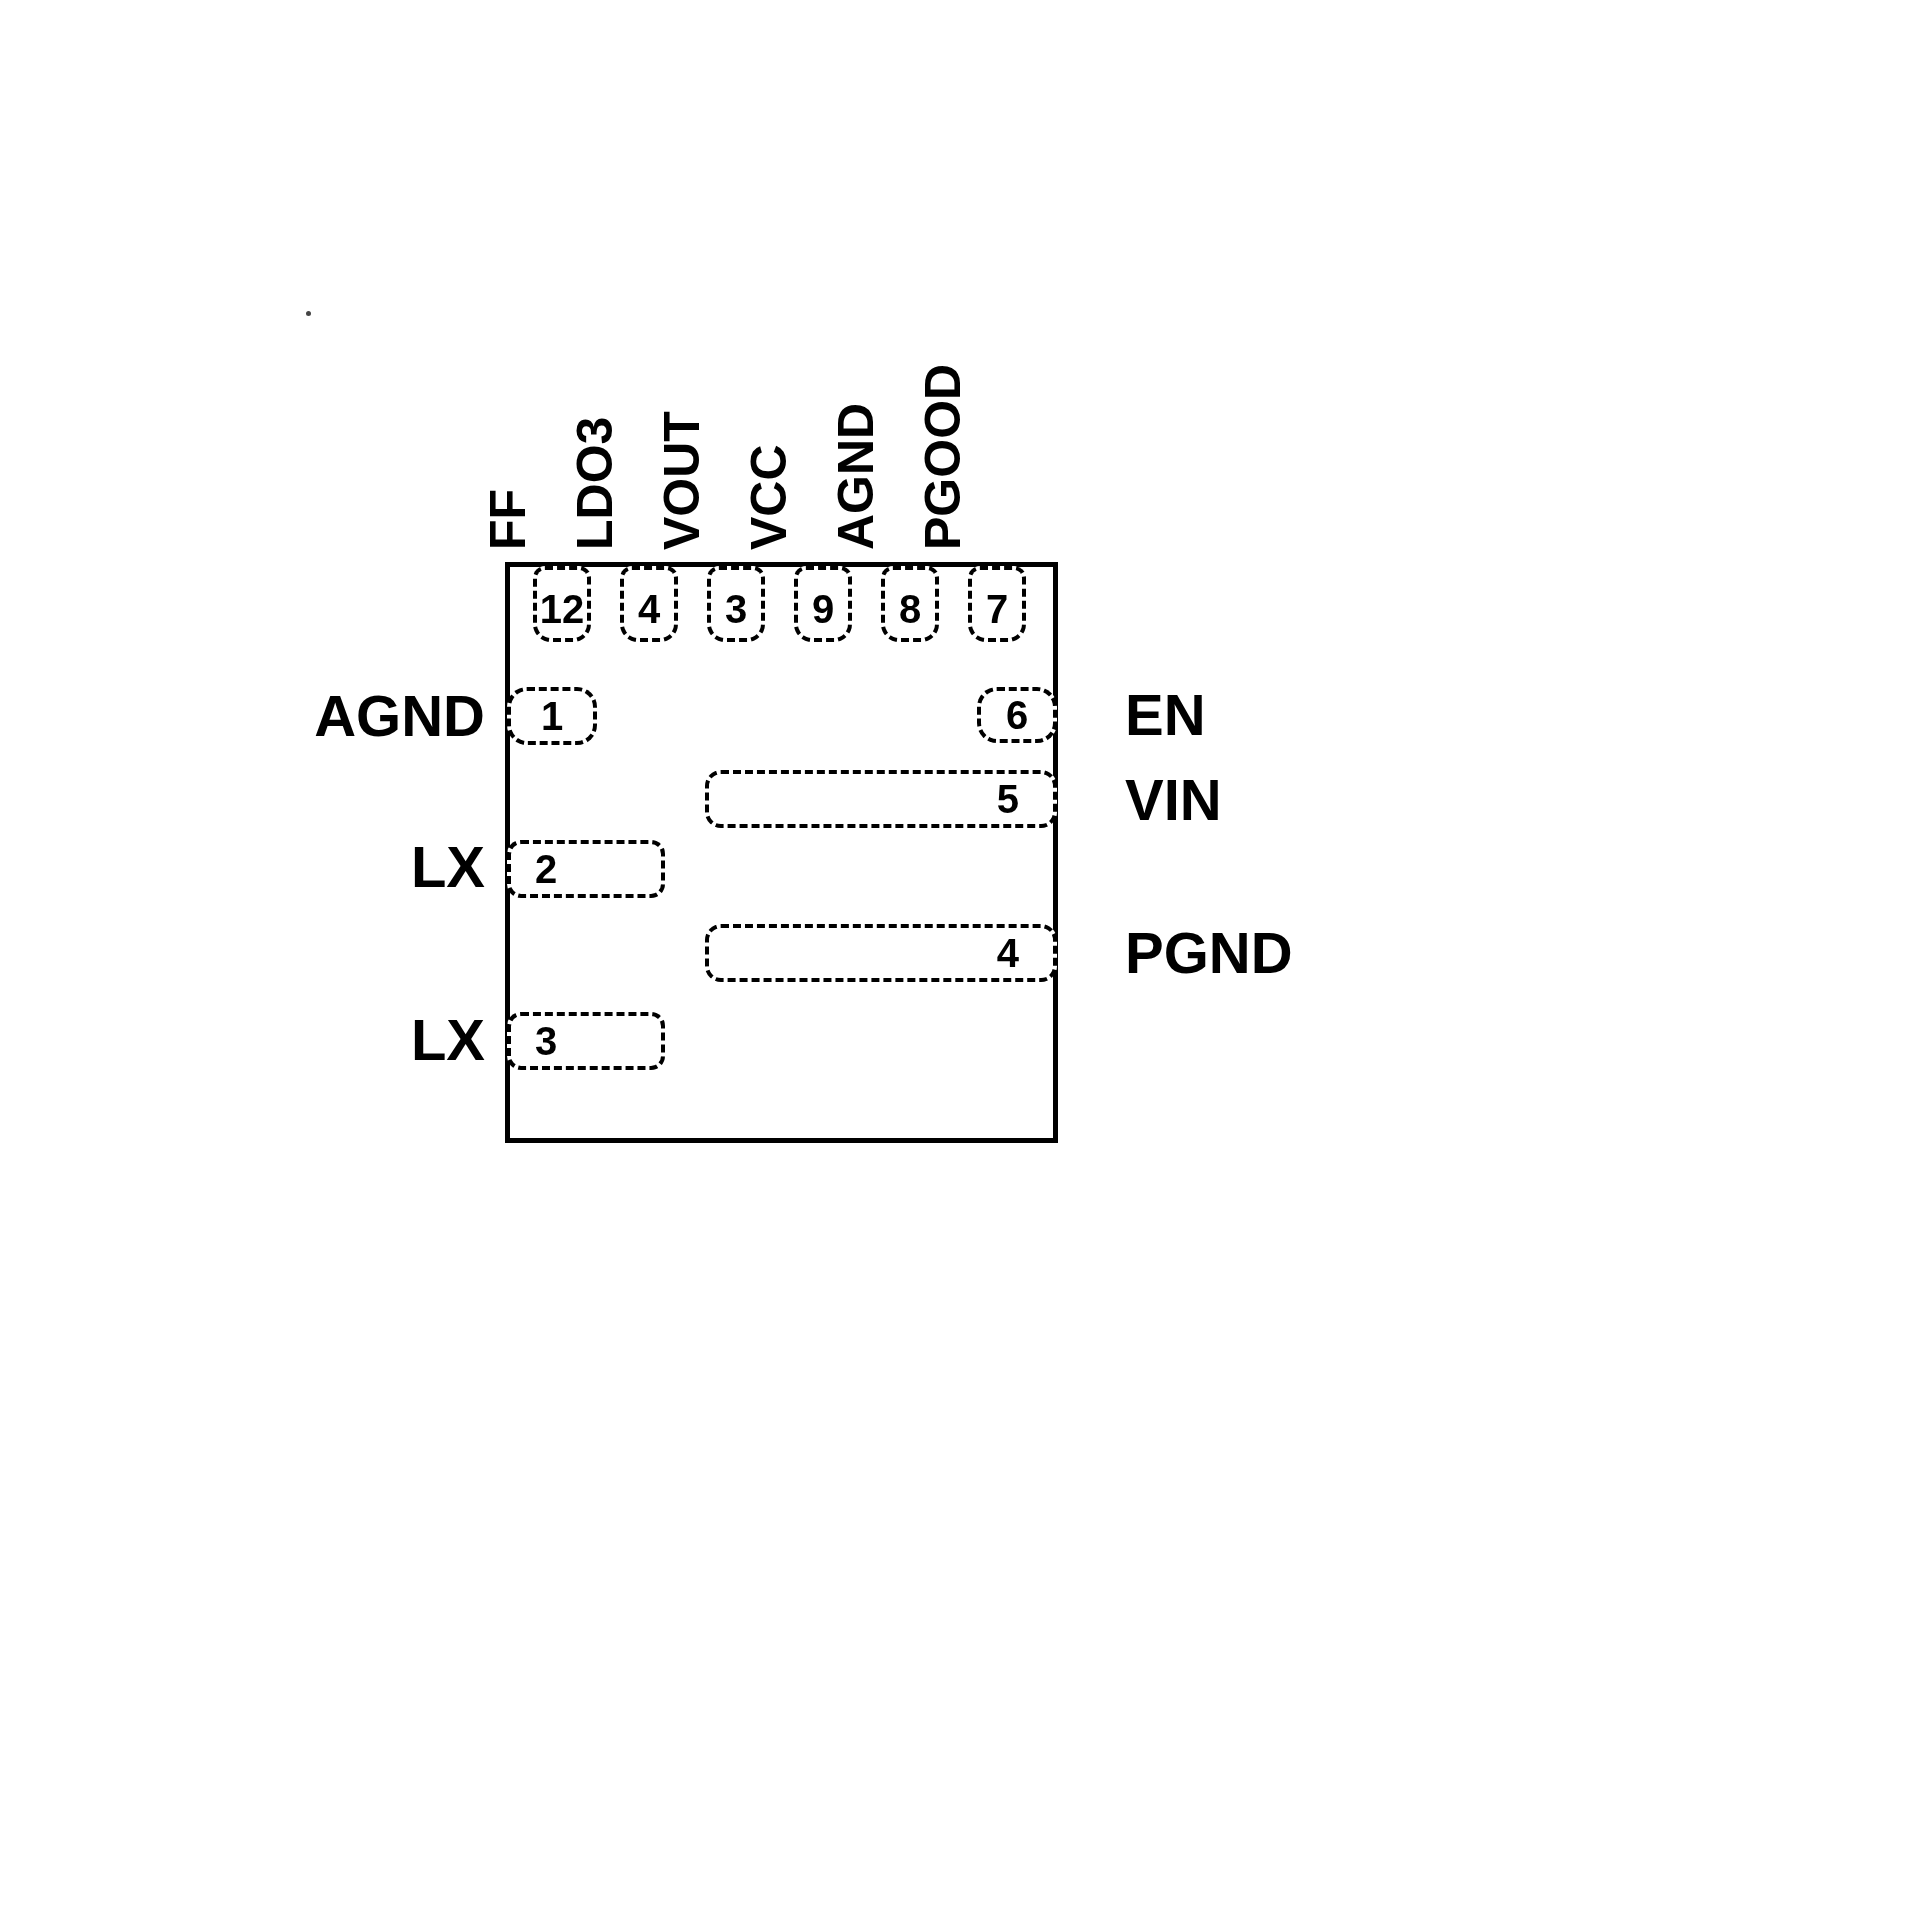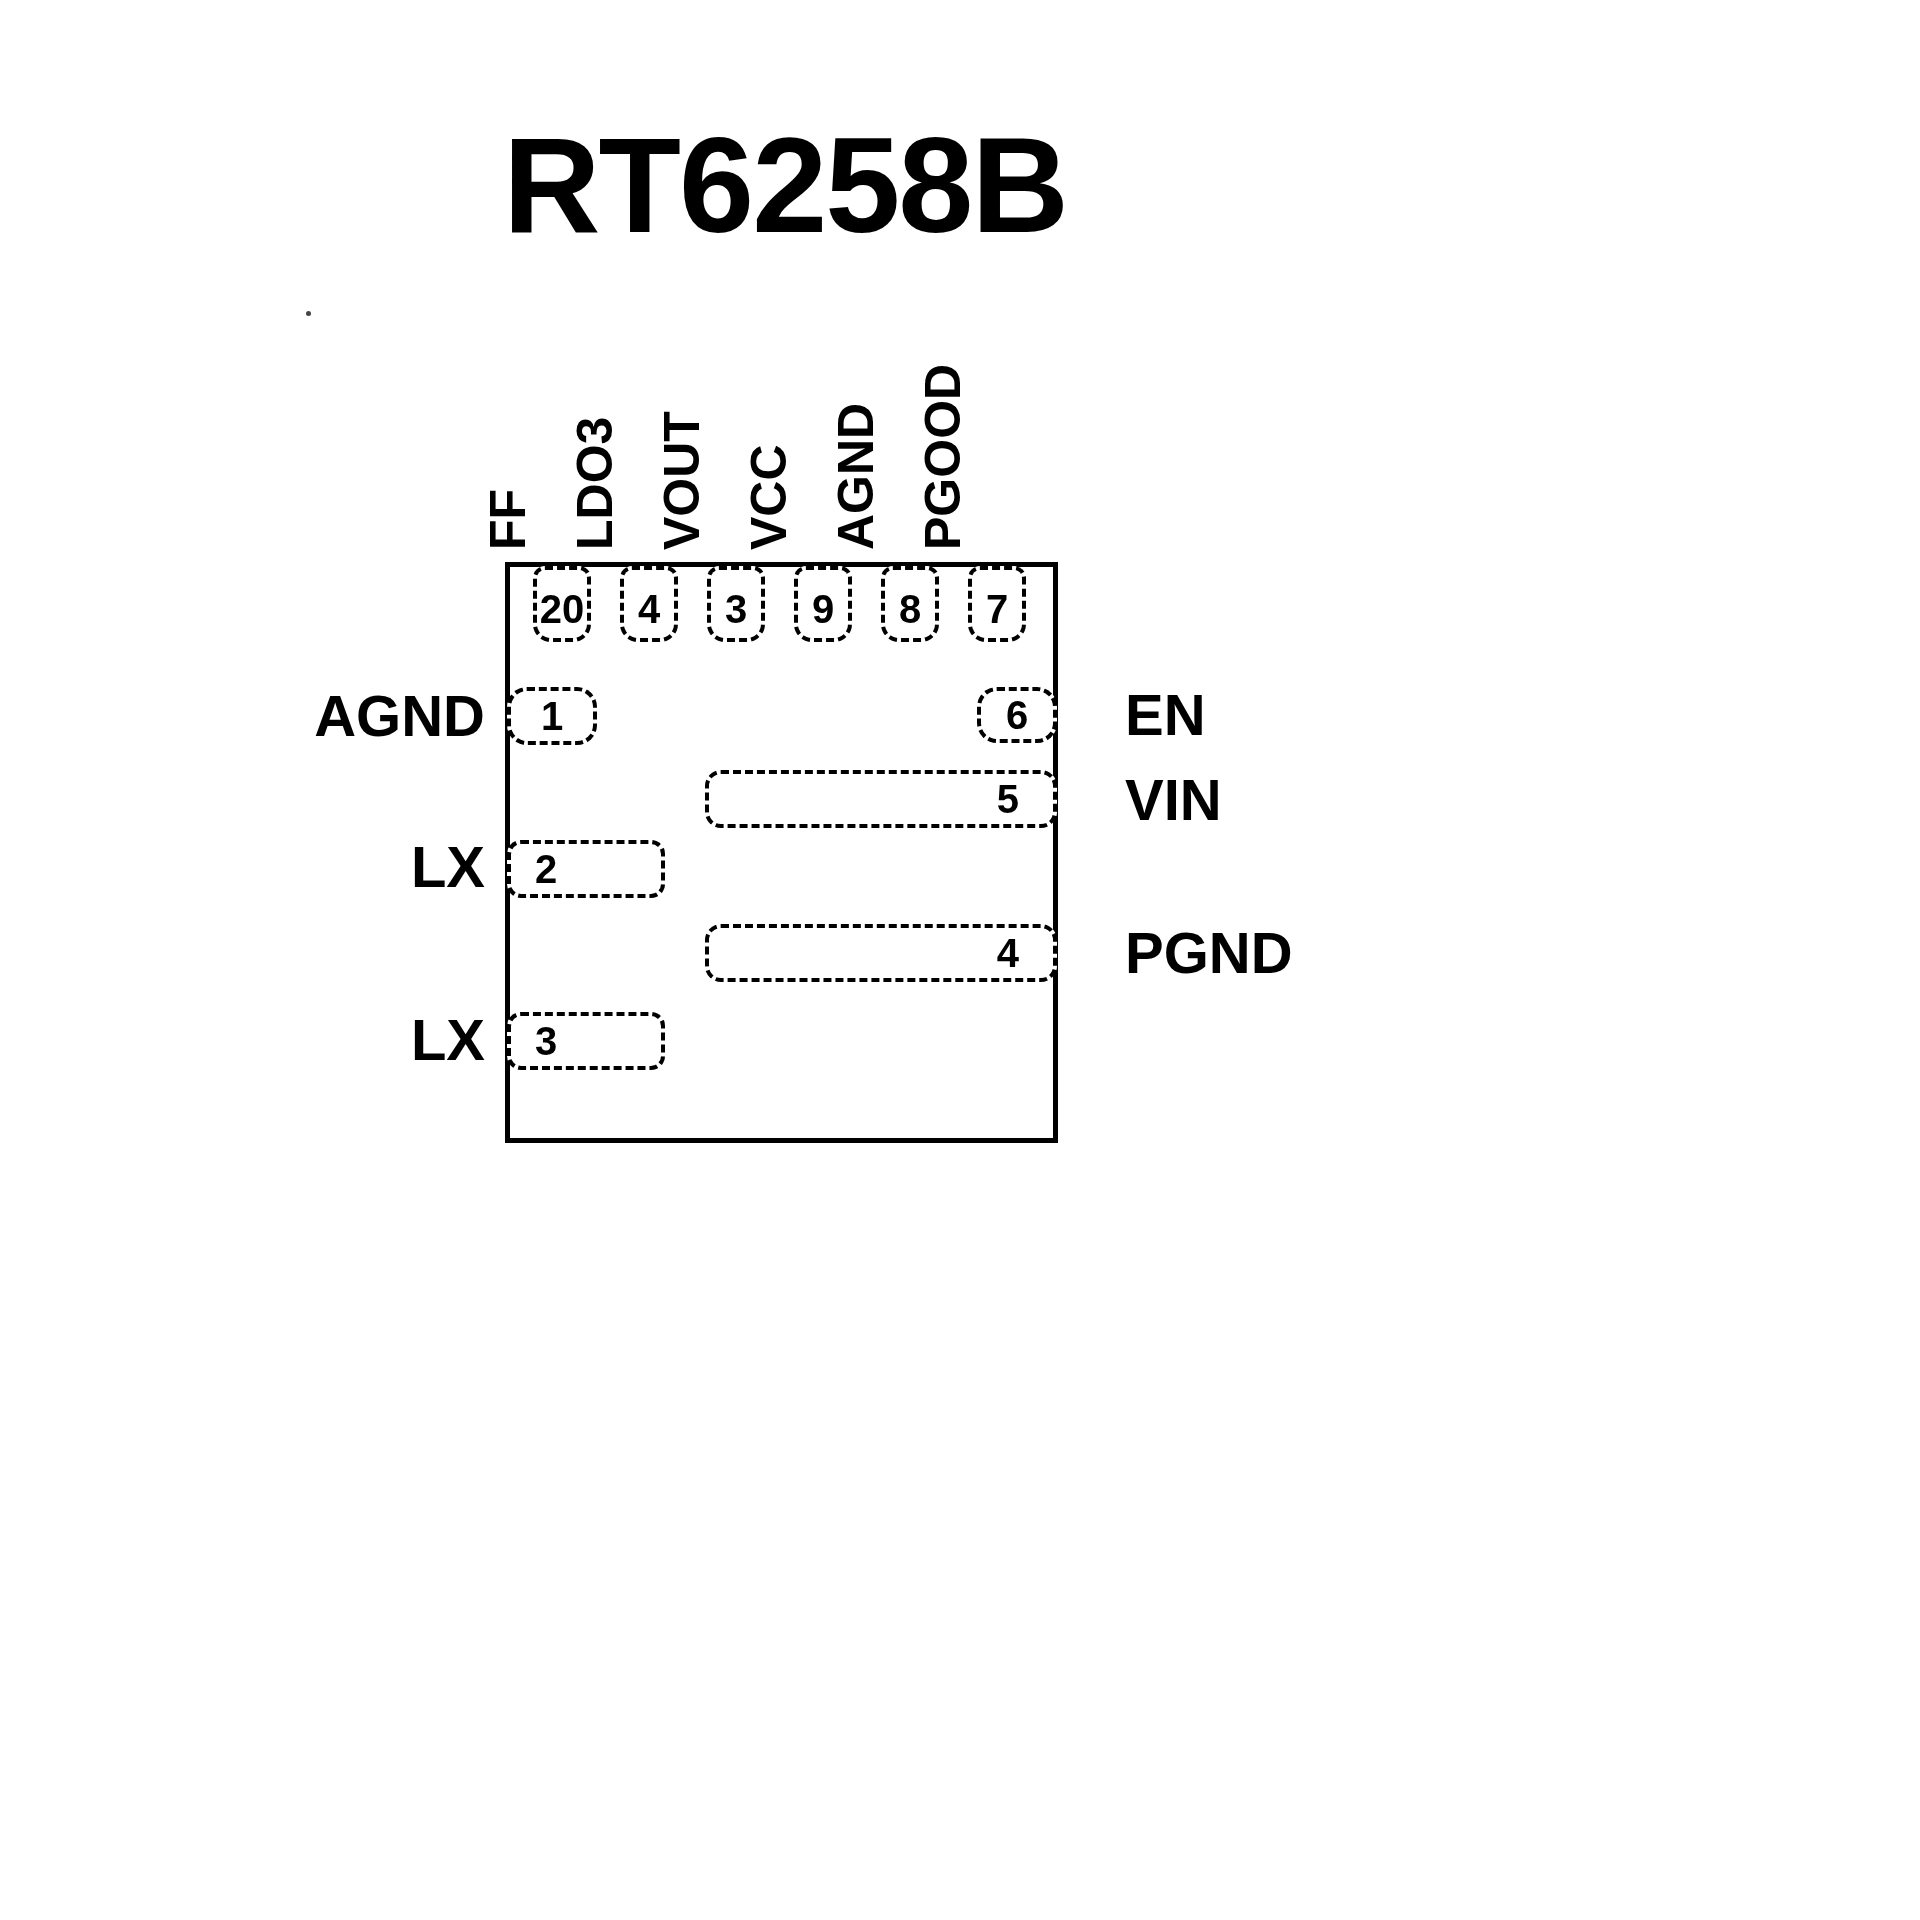--- a/index.html
+++ b/index.html
@@ -121,35 +121,34 @@
     left: 1085px;
     text-align: right;
     margin-left: 40px;
   }
 </style>
 </head>
 <body>
 
 <div class="canvas">
 
-  <div class="title">RT6258B</div>
 
   <div class="stray-dot"></div>
 
   <div class="package"></div>
 
   <div class="top-label" style="left:535px">FF</div>
   <div class="top-label" style="left:622px">LDO3</div>
   <div class="top-label" style="left:709px">VOUT</div>
   <div class="top-label" style="left:796px">VCC</div>
   <div class="top-label" style="left:883px">AGND</div>
   <div class="top-label" style="left:970px">PGOOD</div>
 
   <div class="pin top-pin" style="left:533px">
-    <span>20</span>
+    <span>12</span>
   </div>
   <div class="pin top-pin" style="left:620px">
     <span>4</span>
   </div>
   <div class="pin top-pin" style="left:707px">
     <span>3</span>
   </div>
   <div class="pin top-pin" style="left:794px">
     <span>9</span>
   </div>

